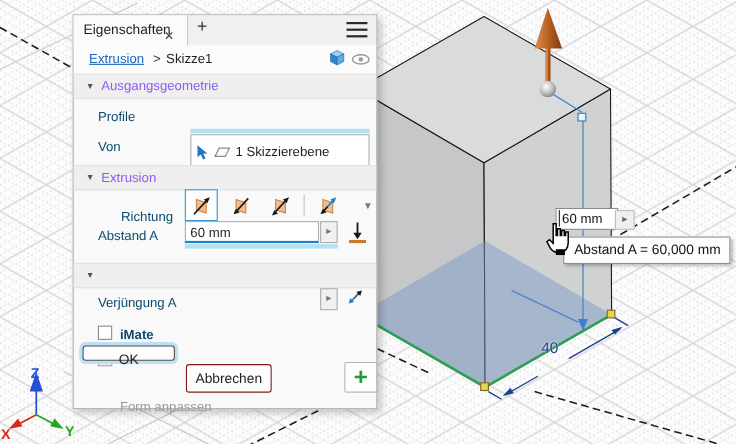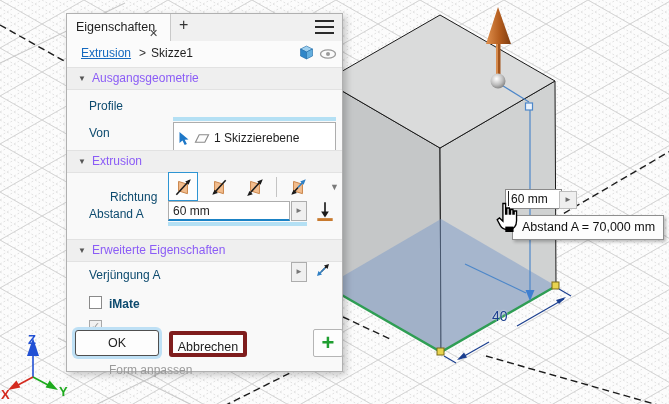--- a/index.html
+++ b/index.html
@@ -39,21 +39,21 @@
   .exp{width:16px;height:20px;background:#f0f0f0;border:1px solid #adadad;box-sizing:border-box;
        color:#777;font-size:8px;text-align:center;line-height:18px;}
   .dirbtn{width:28px;height:27px;border:1px solid transparent;display:flex;align-items:center;justify-content:center;background:transparent;}
   .dirbtn.sel{border:1.6px solid #2e95d3;background:#fdfdfd;}
   .vsep{width:1px;height:20px;background:#c4c4c4;}
   .chev{color:#7a7a7a;font-size:9px;}
   .cb{width:13px;height:13px;border:1px solid #8a8a8a;background:#fff;box-sizing:border-box;
       text-align:center;line-height:11px;font-size:11px;}
   .cb.dis{background:#f1f1f1;border-color:#a8a8a8;color:#9a9a9a;}
   .dis-lbl{color:#9a9a9a;margin-top:42px;}
-  .btn{background:#fdfdfd;border:4px solid #7f1d1d;border-radius:3px;font-size:12.5px;
+  .btn{background:#fdfdfd;border:1px solid #7f1d1d;border-radius:3px;font-size:12.5px;
        text-align:center;line-height:24px;box-sizing:border-box;}
   #btn-ok{border:1px solid #4f4f4f;box-shadow:0 0 0 3px #bee0f5;border-radius:3px;}
   #btn-add{border:1px solid #b5b5b5;border-radius:2px;color:#1f9e30;font-size:22px;font-weight:bold;line-height:26px;}
 </style>
 </head>
 <body>
 
 <svg class="abs" width="669" height="404" style="left:0;top:0">
   <defs>
     <pattern id="hatch" width="14" height="8" patternUnits="userSpaceOnUse">
@@ -130,21 +130,21 @@
     <polygon points="498,7 486,44 511,44" fill="url(#gcone)"></polygon>
     <circle cx="498" cy="81" r="7.5" fill="url(#gsphere)"></circle>
   </g>
 </svg>
 
 <div class="abs" id="dim40" style="left:492px;top:308px;">40</div>
 
 <div class="abs" id="mini-input" style="left:505px;top:189px;">60 mm</div>
 <div class="abs" id="mini-caret"></div>
 <div class="abs" id="mini-exp" style="left:559px;top:191px;">►</div>
-<div class="abs" id="tooltip" style="left:512px;top:215px;">Abstand A = 70,000 mm</div>
+<div class="abs" id="tooltip" style="left:512px;top:215px;">Abstand A = 60,000 mm</div>
 
 <svg class="abs" width="24" height="30" viewBox="0 0 16 20" style="left:496px;top:202px;">
   <path d="M4.6,1 L6.4,1 L6.4,8 L7.2,8 L7.2,4 L8.9,4 L8.9,8 L9.7,8 L9.7,5 L11.3,5 L11.3,8 L12.1,8 L12.1,6 L13.7,6 L13.7,12.5 C13.7,16 11.7,18.3 8.9,18.3 L7.1,18.3 C5.2,18.3 3.8,17.3 2.8,15.6 L0.8,11.8 L2.3,10.6 L4.6,12.8 Z" fill="#ffffff" stroke="#000000" stroke-width="0.9"></path>
   <rect x="6.2" y="16.4" width="5.5" height="3.6" fill="#000"></rect>
 </svg>
 
 <svg class="abs" width="74" height="70" style="left:0;top:330px;">
   <g stroke-width="1.6" fill="none">
     <line x1="33" y1="47" x2="33" y2="24" stroke="#2150d4"></line>
     <line x1="33" y1="47" x2="18" y2="55" stroke="#d42a1e"></line>
@@ -256,34 +256,33 @@
   <div class="abs exp" style="left:224px;top:187px;">►</div>
   <div class="abs hl-bar" style="left:101px;top:208px;width:139px;"></div>
   <svg class="abs" width="22" height="22" viewBox="0 0 20 20" style="left:247px;top:186px;">
     <line x1="10" y1="2" x2="10" y2="11" stroke="#1a1a1a" stroke-width="1.5"></line>
     <polygon points="10,16 6.5,10.5 13.5,10.5" fill="#1a1a1a"></polygon>
     <rect x="3" y="16.5" width="14" height="2.6" fill="#c87a2e"></rect>
   </svg>
 
   <div class="abs sec-hdr" style="top:225px;">
     <span class="sec-tri">▼</span>
-    <span class="sec-title">Erweiterte Eigenschaften</span>
   </div>
 
   <div class="abs row-lbl" style="left:22px;top:254px;">Verjüngung A</div>
   <div class="abs exp" style="left:224px;top:248px;">►</div>
   <svg class="abs" width="20" height="20" viewBox="0 0 20 20" style="left:246px;top:246px;">
     <line x1="8" y1="12" x2="14" y2="6" stroke="#1a1a1a" stroke-width="1.3"></line>
     <polygon points="16,4 11,5.5 14.5,9" fill="#1a1a1a"></polygon>
     <line x1="12" y1="8" x2="6" y2="14" stroke="#2e7fc4" stroke-width="1.3"></line>
     <polygon points="4,16 9,14.5 5.5,11" fill="#2e7fc4"></polygon>
   </svg>
 
   <div class="abs cb" style="left:22px;top:282px;"></div>
   <div class="abs row-lbl" style="left:42px;top:283px;font-weight:bold;">iMate</div>
 
   <div class="abs cb dis" style="left:22px;top:306px;">✓</div>
   <div class="abs row-lbl dis-lbl" style="left:42px;top:307px;">Form anpassen</div>
 
-  <div class="abs btn" id="btn-ok" style="left:8px;top:316px;width:84px;height:26px;">OK</div>
+  <div class="abs btn" id="btn-ok" style="left:8px;top:300px;width:84px;height:14px;">OK</div>
   <div class="abs btn" style="left:102px;top:317px;width:78px;height:26px;">Abbrechen</div>
   <div class="abs btn" id="btn-add" style="left:246px;top:315px;width:30px;height:28px;">+</div>
 </div>
 
 </body></html>

